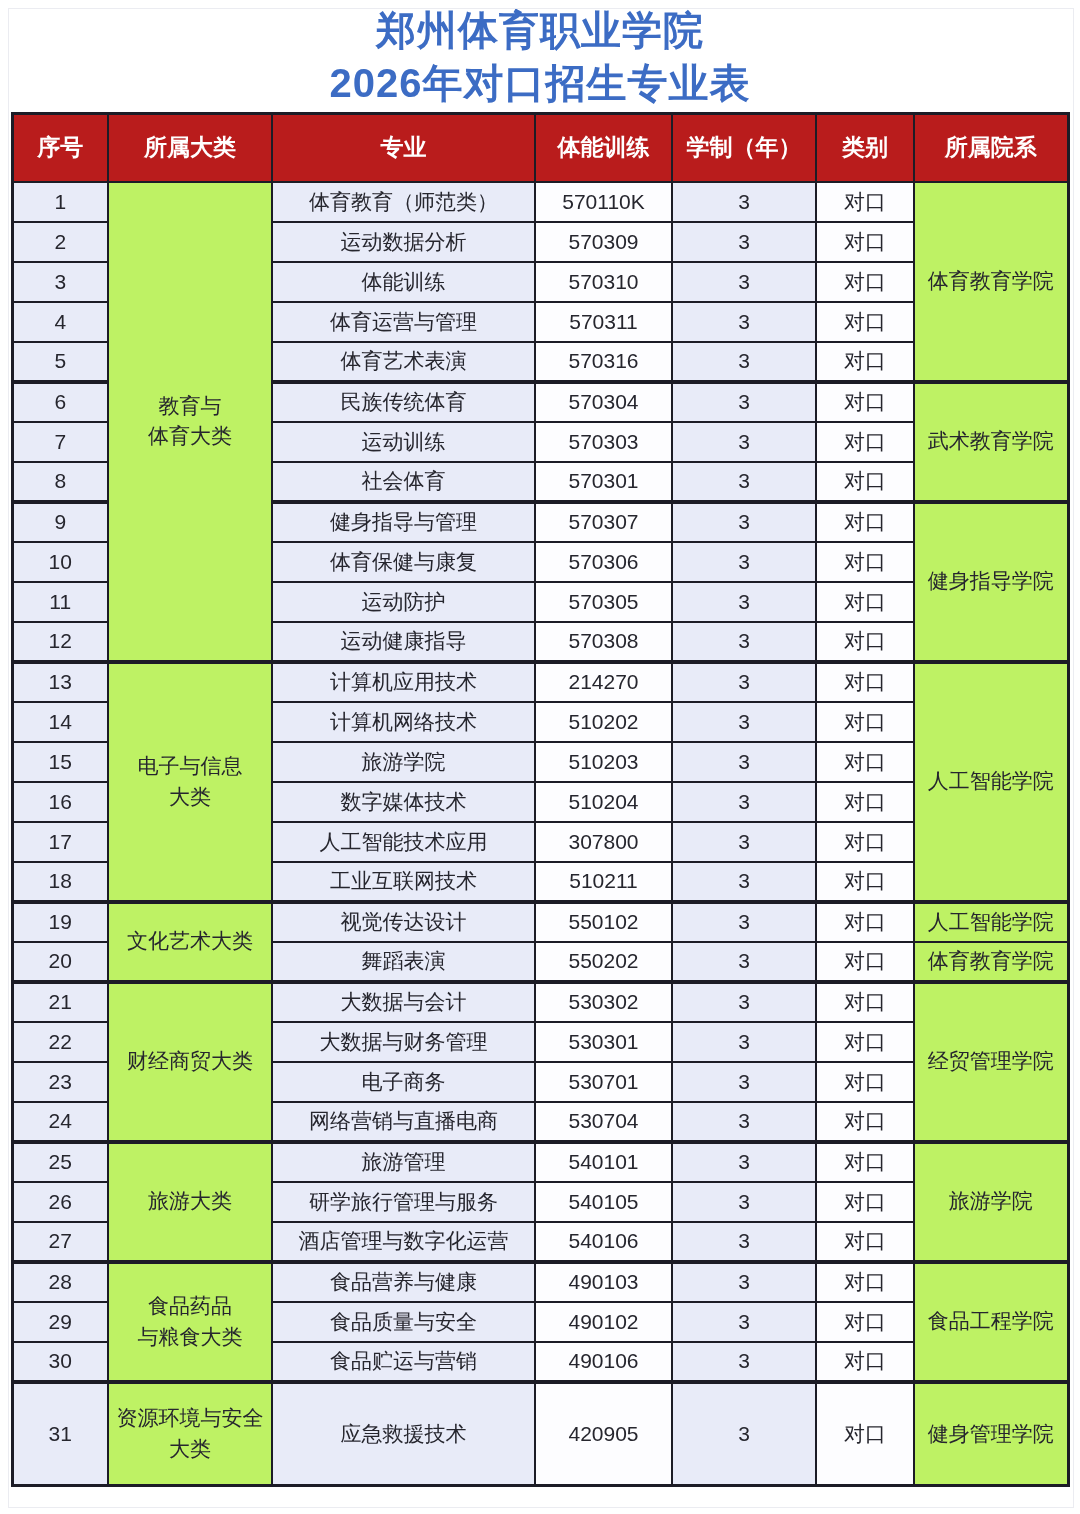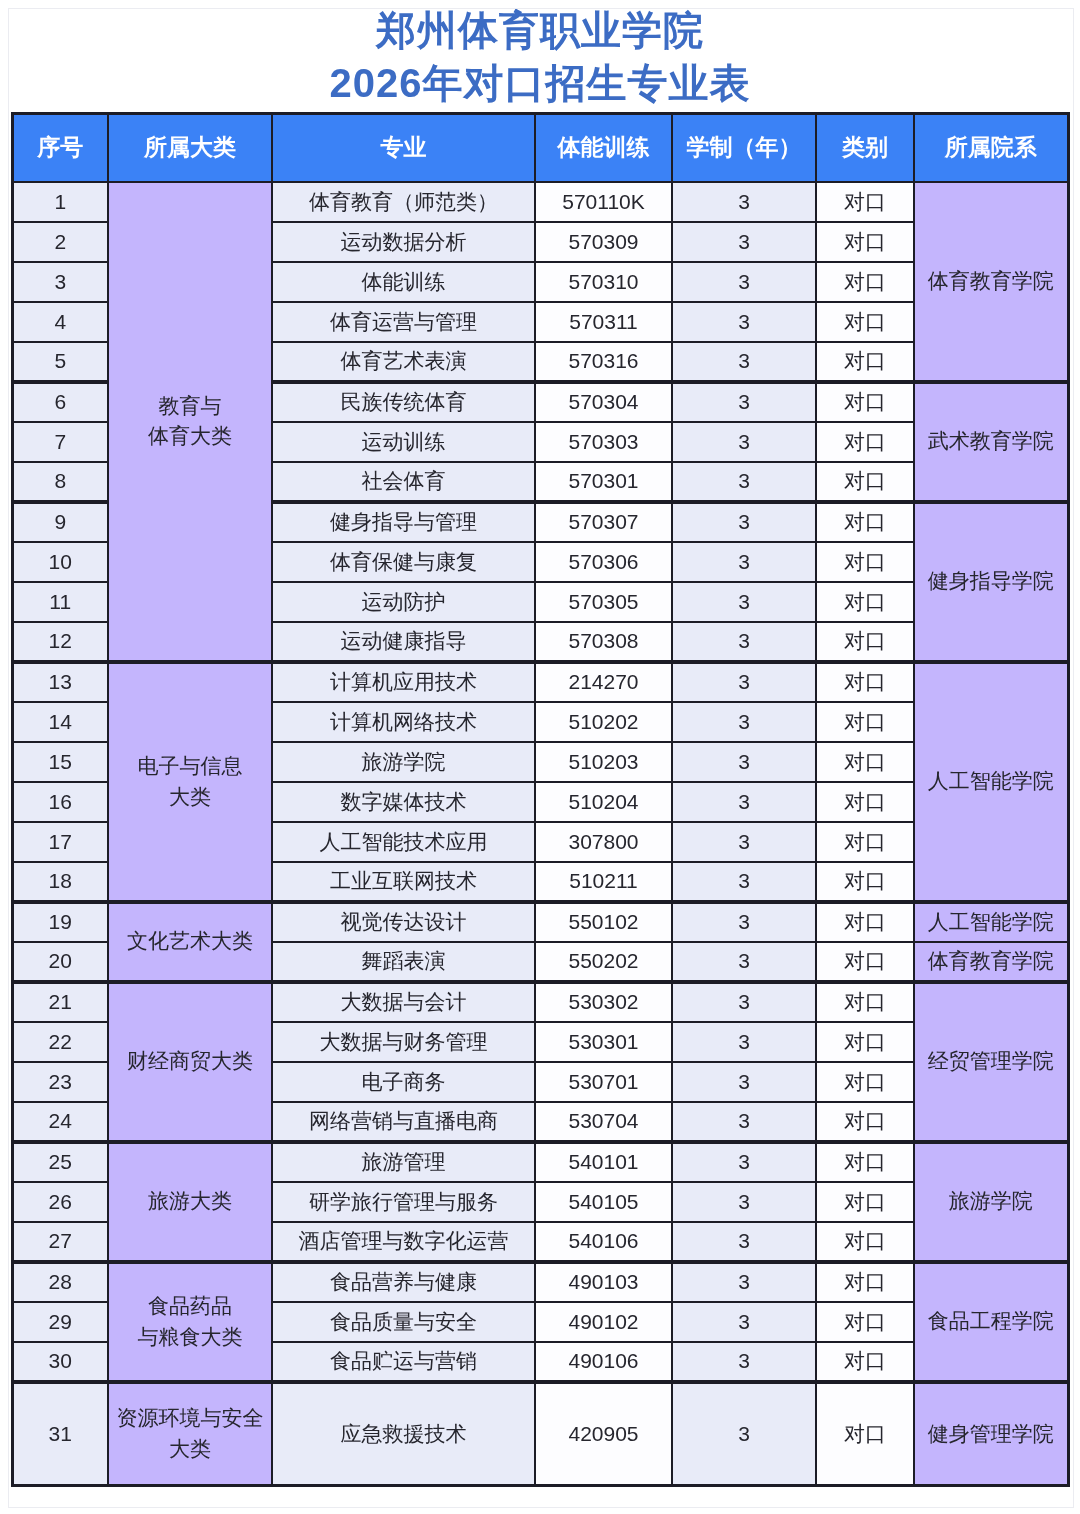--- a/index.html
+++ b/index.html
@@ -34,36 +34,36 @@
     margin: 2px auto 0 auto;
   }
   th, td {
     border: 2px solid #1c1c26;
     text-align: center;
     vertical-align: middle;
     overflow: hidden;
     padding: 0 4px;
   }
   thead th {
-    background: #3b82f6;
+    background: #b91c1c;
     color: #ffffff;
     font-weight: bold;
     font-size: 23px;
     height: 68px;
   }
   tbody td {
     background: #fdfdff;
     color: #26262e;
     font-size: 21px;
     height: 40px;
   }
   tbody td.stripe { background: #e8ebf8; }
   tbody td.col-cat,
   tbody td.col-dept {
-    background: #c4b5fd;
+    background: #bef264;
     white-space: pre-line;
     line-height: 1.45;
   }
   tbody tr.thick td { border-top-width: 4px; }
   tbody tr.tall td { height: 104px; }
   table.majors { border: 3px solid #1c1c26; }
 </style>
 </head>
 <body>
 

